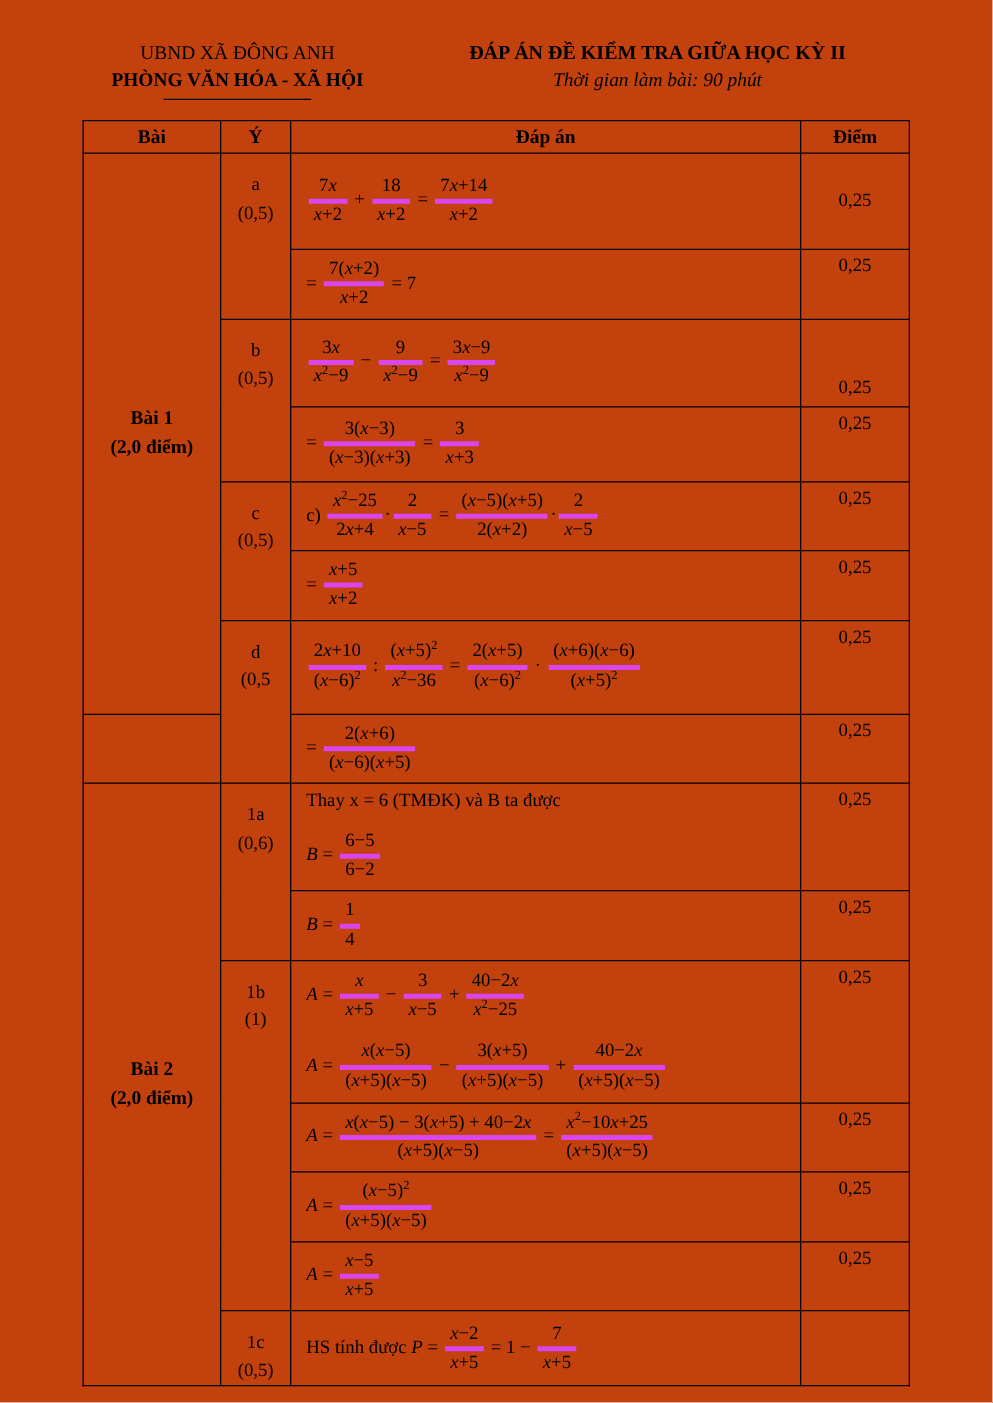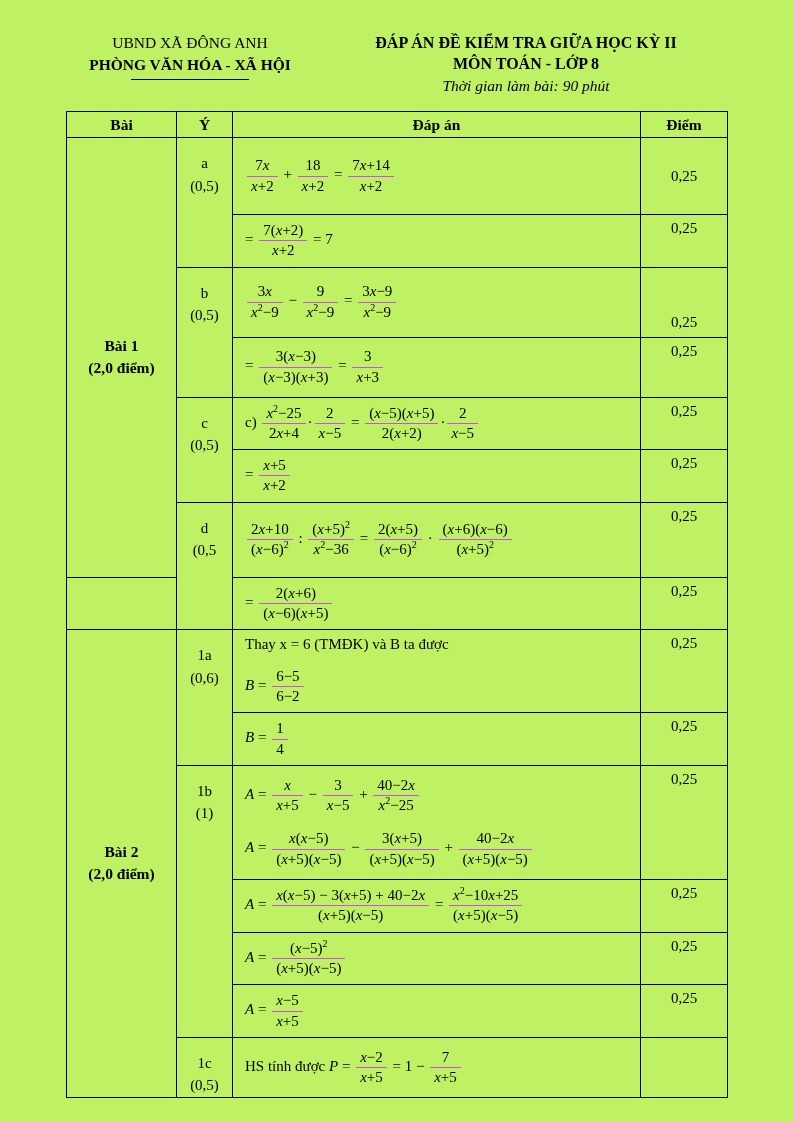--- a/index.html
+++ b/index.html
@@ -1,18 +1,18 @@
 <!DOCTYPE html>
 <html><head>
 <meta charset="utf-8">
 <style>
   * { margin:0; padding:0; box-sizing:border-box; }
   html,body { background:#fff; }
   .page {
-    width:794px; height:1122px; background:#bef264; color:#000;
+    width:794px; height:1122px; background:#c2410c; color:#000;
     font-family:"Liberation Serif", serif; position:relative; overflow:hidden;
   }
   .doc-header { display:flex; padding-top:34px; }
   .org { width:272px; margin-left:54px; text-align:center; }
   .org-l1 { font-size:15.5px; }
   .org-l2 { font-size:15.5px; font-weight:bold; margin-top:4px; }
   .org-rule { width:118px; border-bottom:1.5px solid #000; margin:5px auto 0; }
   .titleblock { width:400px; text-align:center; }
   .title-l1 { font-size:16px; font-weight:bold; }
   .title-l2 { font-size:16px; font-weight:bold; margin-top:3px; }
@@ -35,38 +35,37 @@
   tr.r1 { height:77px; }  tr.r2 { height:47px; }  tr.r3 { height:70px; }
   tr.r4 { height:60px; }  tr.r5 { height:50px; }  tr.r6 { height:50px; }
   tr.r7 { height:75px; }  tr.r8 { height:52px; }  tr.r9 { height:73px; }
   tr.r10{ height:43px; }  tr.r11{ height:114px; } tr.r12{ height:53px; }
   tr.r13{ height:47px; }  tr.r14{ height:48px; }  tr.r15{ height:50px; }
 
   .m-line { line-height:1.25; }
   .m-line + .m-line { margin-top:12px; }
   .math i { font-style:italic; font-family:"Liberation Serif", serif; }
   .frac { display:inline-block; vertical-align:middle; text-align:center; margin:2px 2px; line-height:1.15; }
-  .fnum { display:block; padding:0 4px 1px; border-bottom:1px solid #d946ef; }
+  .fnum { display:block; padding:0 4px 1px; border-bottom:4px solid #d946ef; }
   .fden { display:block; padding:1px 4px 0; }
   sup { font-size:10px; line-height:0; }
 </style>
 </head>
 <body>
 
 <div class="page">
 
   <div class="doc-header">
     <div class="org">
       <div class="org-l1">UBND XÃ ĐÔNG ANH</div>
       <div class="org-l2">PHÒNG VĂN HÓA - XÃ HỘI</div>
       <div class="org-rule"></div>
     </div>
     <div class="titleblock">
       <div class="title-l1">ĐÁP ÁN ĐỀ KIỂM TRA GIỮA HỌC KỲ II</div>
-      <div class="title-l2">MÔN TOÁN - LỚP 8</div>
       <div class="title-l3">Thời gian làm bài: 90 phút</div>
     </div>
   </div>
 
   <table class="answers">
     <colgroup>
       <col style="width:110px">
         <col style="width:56px">
         <col style="width:408px">
         <col style="width:87px">

